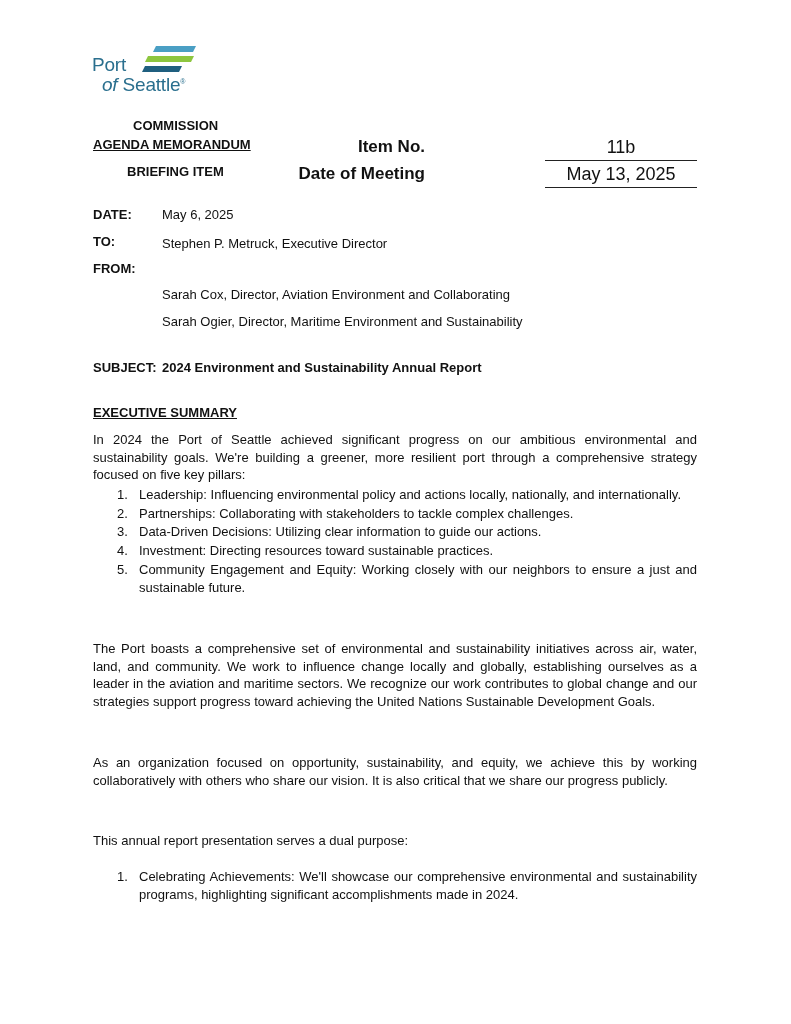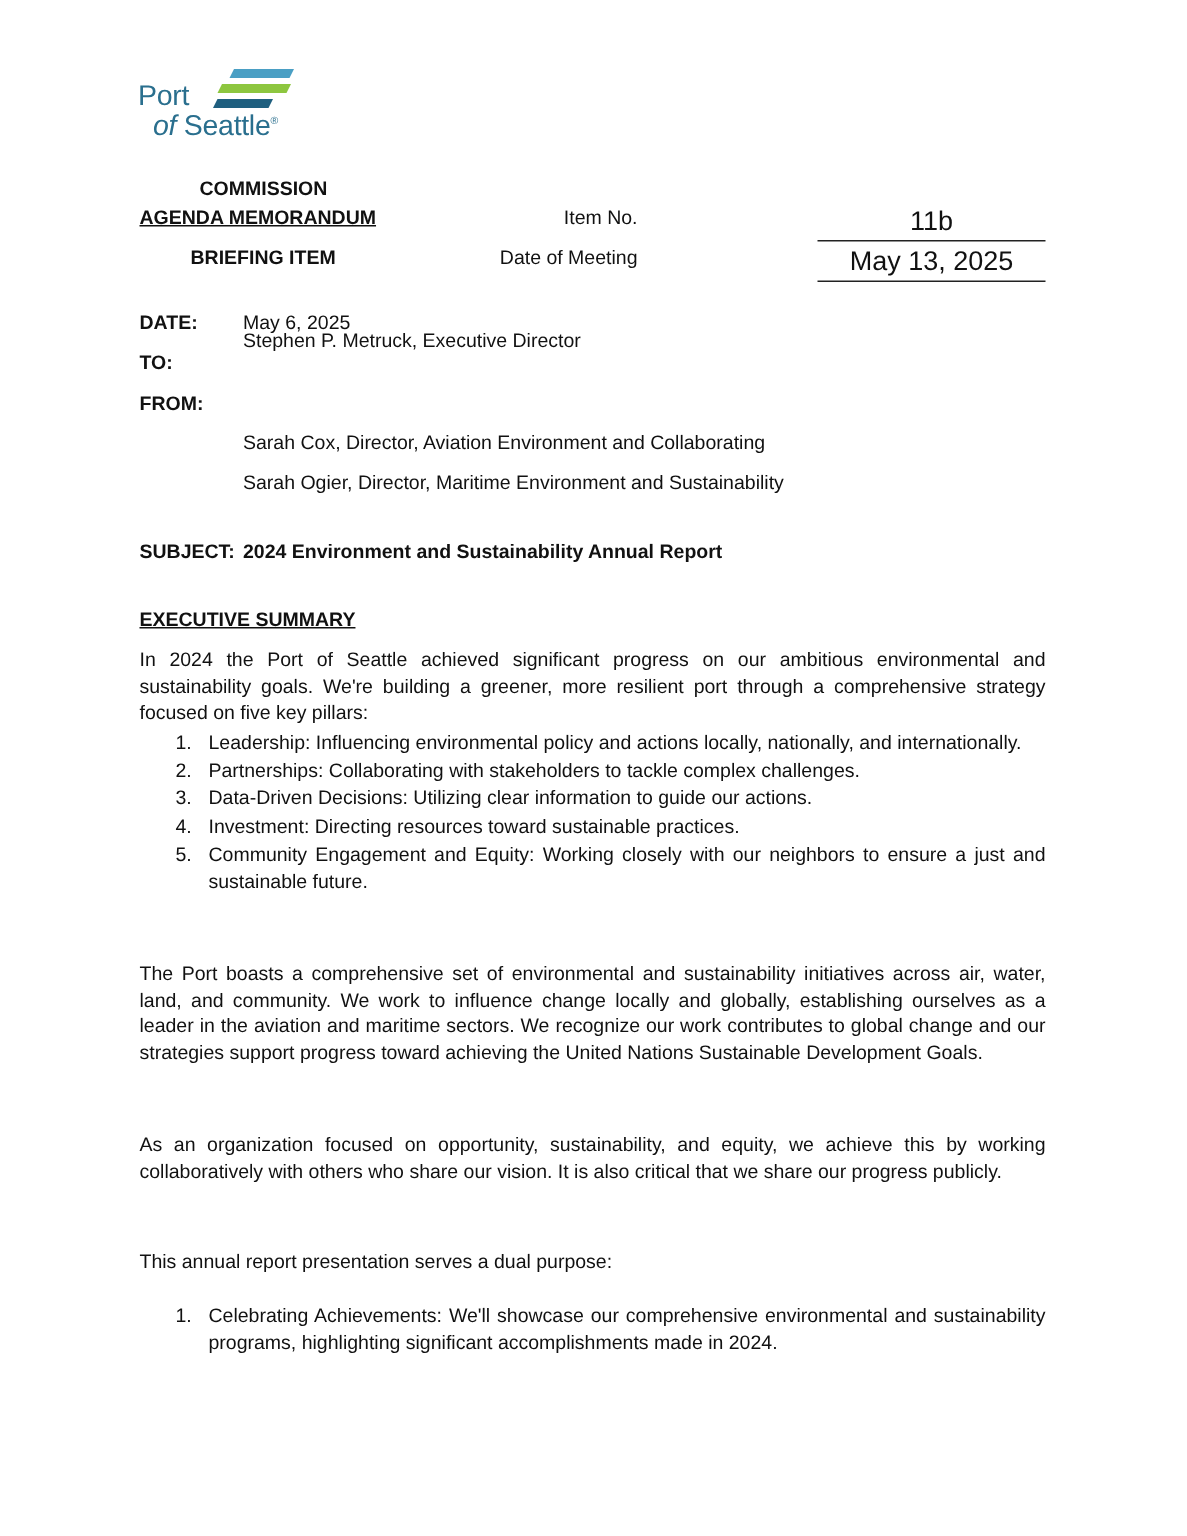--- a/index.html
+++ b/index.html
@@ -16,21 +16,21 @@
     .logo-port { position: absolute; left: 0; top: 10px; font-size: 19px; color: #2a6f8e; letter-spacing: -0.2px; }
     .logo-seattle { position: absolute; left: 10px; top: 30px; font-size: 19px; color: #2a6f8e; letter-spacing: -0.2px; }
     .logo-seattle .of { font-style: italic; }
     .logo-reg { font-size: 7px; vertical-align: super; }
 
     
     .hdr-left { position: absolute; left: 93px; font-size: 13px; font-weight: bold; }
     .hdr-commission { top: 118px; left: 133px; }
     .hdr-agenda { top: 137px; text-decoration: underline; }
     .hdr-briefing { top: 164px; left: 127px; }
-    .hdr-label { position: absolute; font-size: 13px; font-weight: normal; text-align: right; }
+    .hdr-label { position: absolute; font-size: 17px; font-weight: bold; text-align: right; }
     .lbl-item { right: 262px; top: 137px; }
     .lbl-date { right: 262px; top: 164px; }
     .hdr-value { position: absolute; left: 545px; width: 152px; text-align: center; font-size: 18px; border-bottom: 1px solid #222; padding-bottom: 2px; }
     .val-item { top: 137px; }
     .val-date { top: 164px; }
 
     
     .row-label { position: absolute; left: 93px; font-size: 13px; font-weight: bold; }
     .row-val { position: absolute; left: 162px; font-size: 13px; }
     .subject-val { font-weight: bold; }
@@ -63,21 +63,21 @@
 
   <div class="hdr-label lbl-item">Item No.</div>
   <div class="hdr-value val-item">11b</div>
   <div class="hdr-label lbl-date">Date of Meeting</div>
   <div class="hdr-value val-date">May 13, 2025</div>
 
   <div class="row-label" style="top:207px">DATE:</div>
   <div class="row-val" style="top:207px">May 6, 2025</div>
 
   <div class="row-label" style="top:234px">TO:</div>
-  <div class="row-val" style="top:219px">Stephen P. Metruck, Executive Director</div>
+  <div class="row-val" style="top:236px">Stephen P. Metruck, Executive Director</div>
 
   <div class="row-label" style="top:261px">FROM:</div>
   <div class="row-val" style="top:287px">Sarah Cox, Director, Aviation Environment and Collaborating</div>
   <div class="row-val" style="top:314px">Sarah Ogier, Director, Maritime Environment and Sustainability</div>
 
   <div class="row-label" style="top:360px">SUBJECT:</div>
   <div class="row-val subject-val" style="top:360px">2024 Environment and Sustainability Annual Report</div>
 
   <div class="section-title">EXECUTIVE SUMMARY</div>
 

